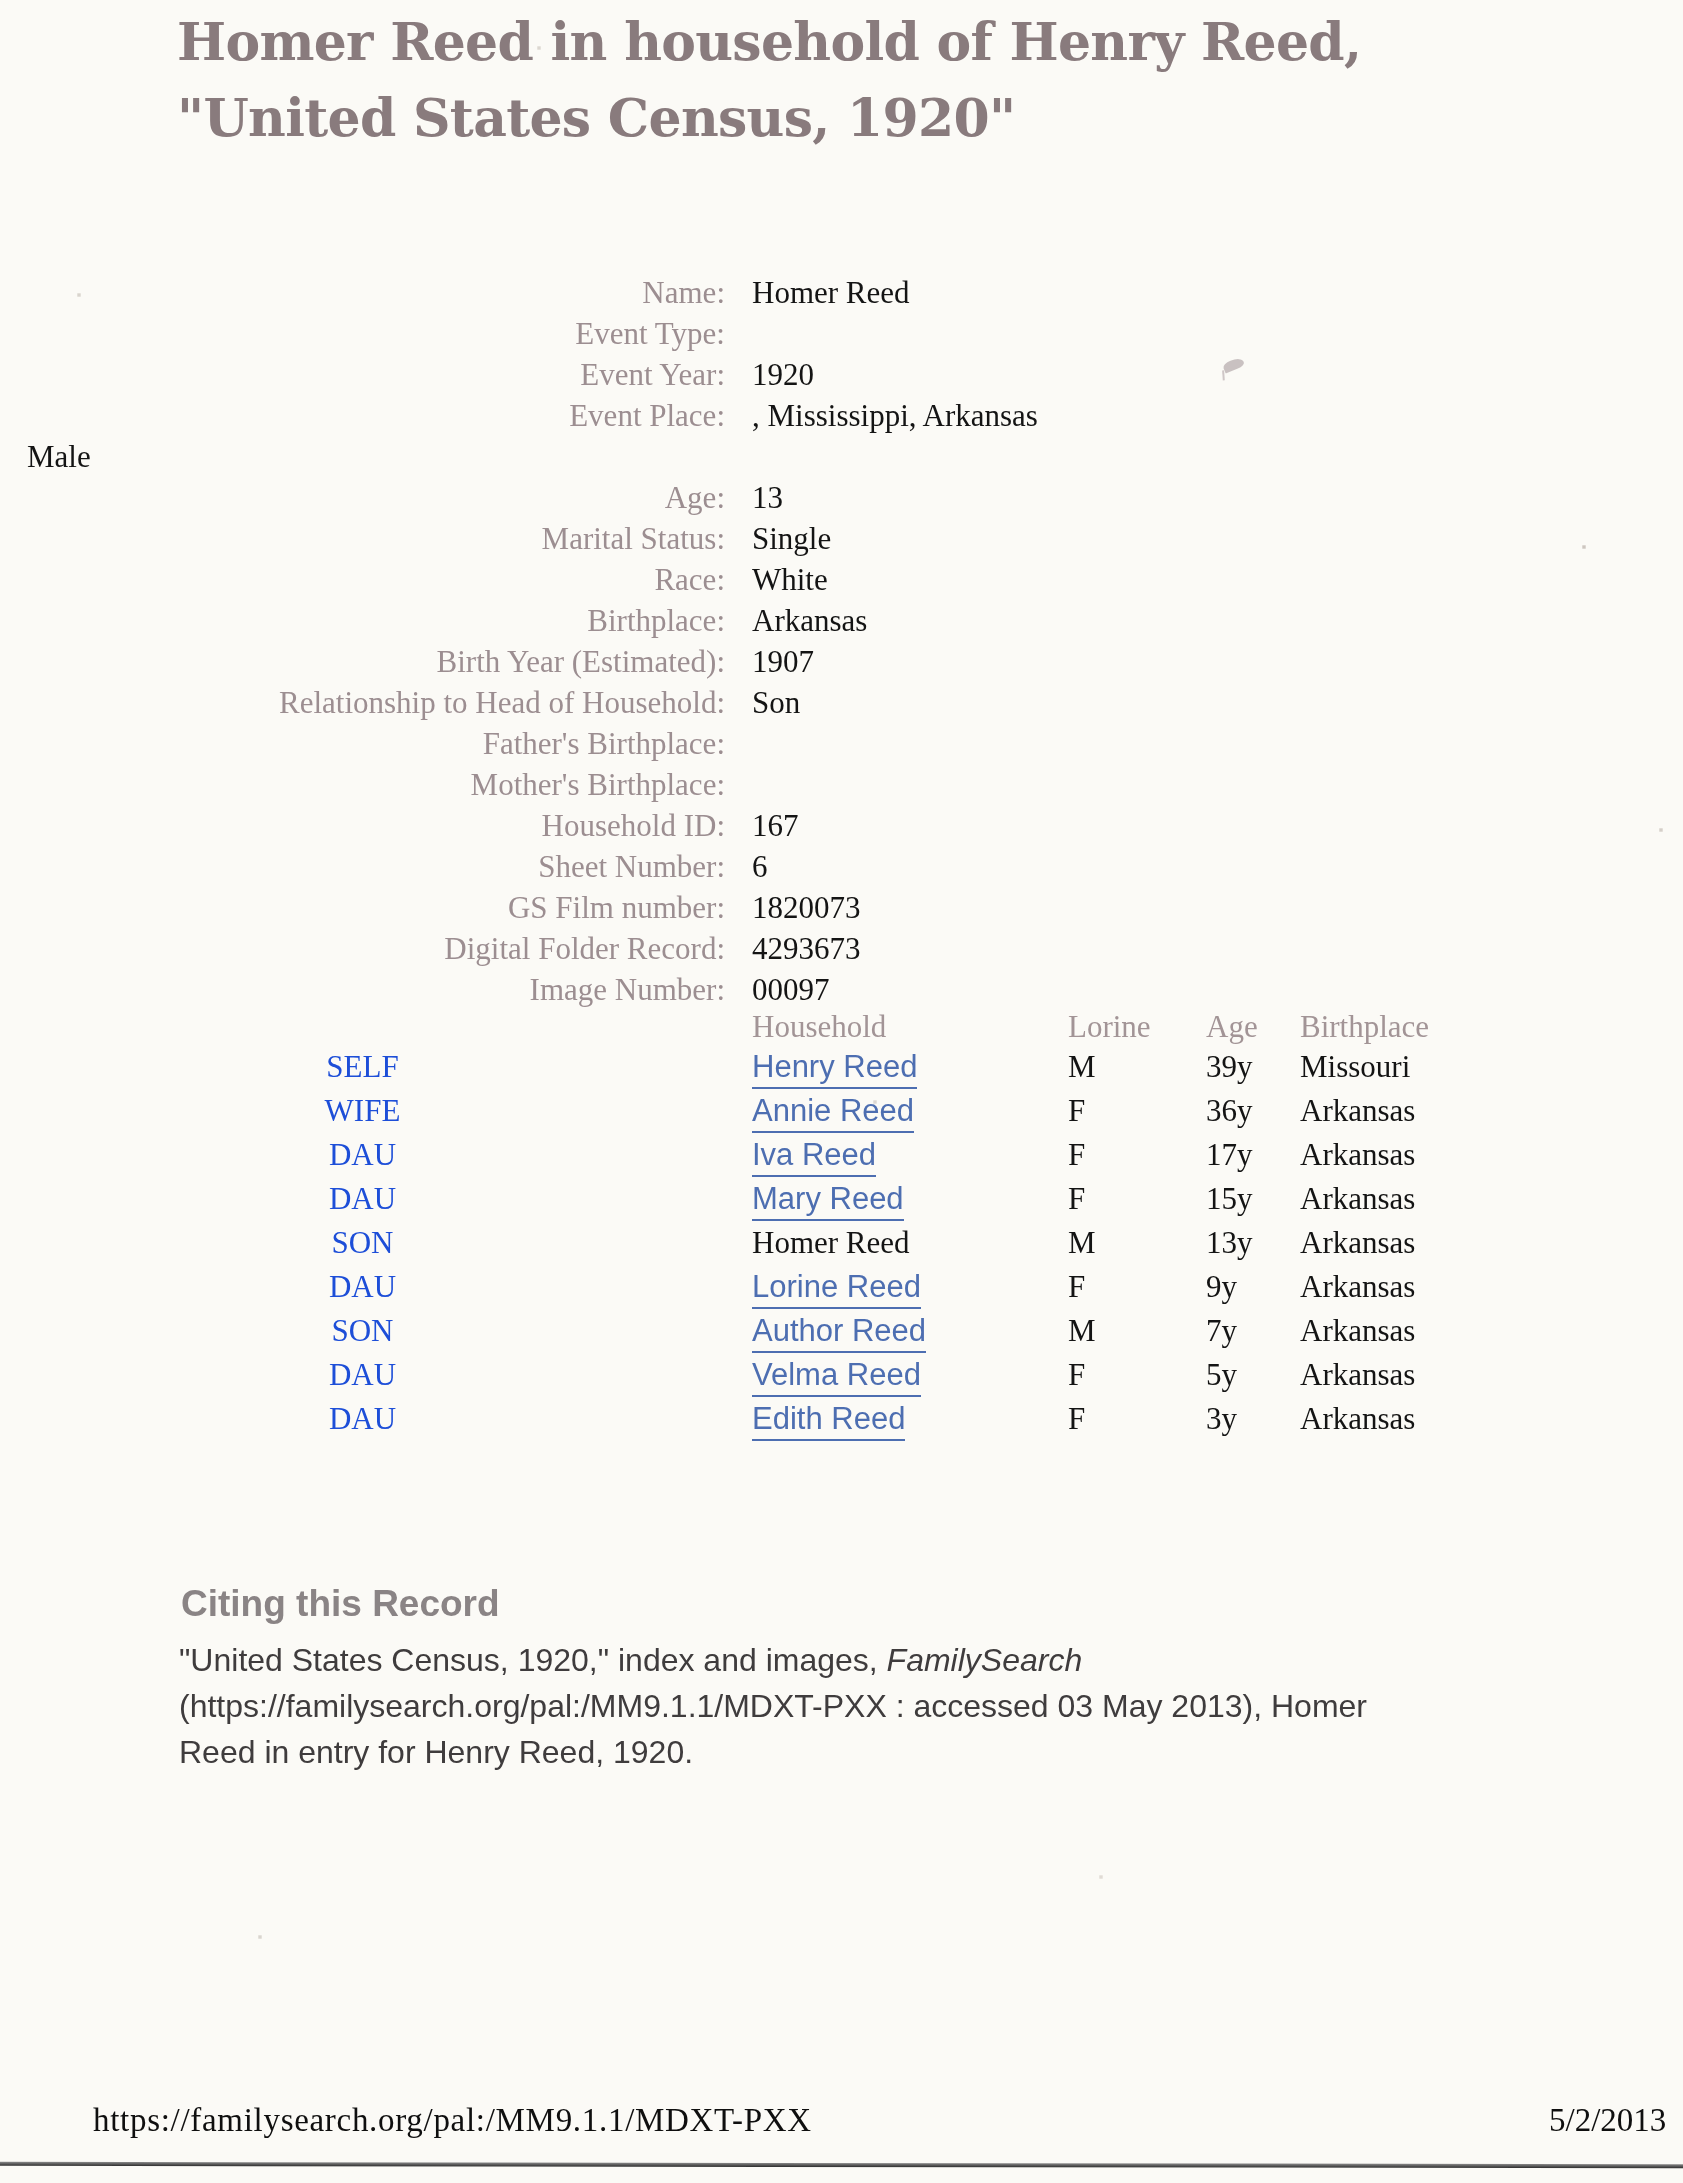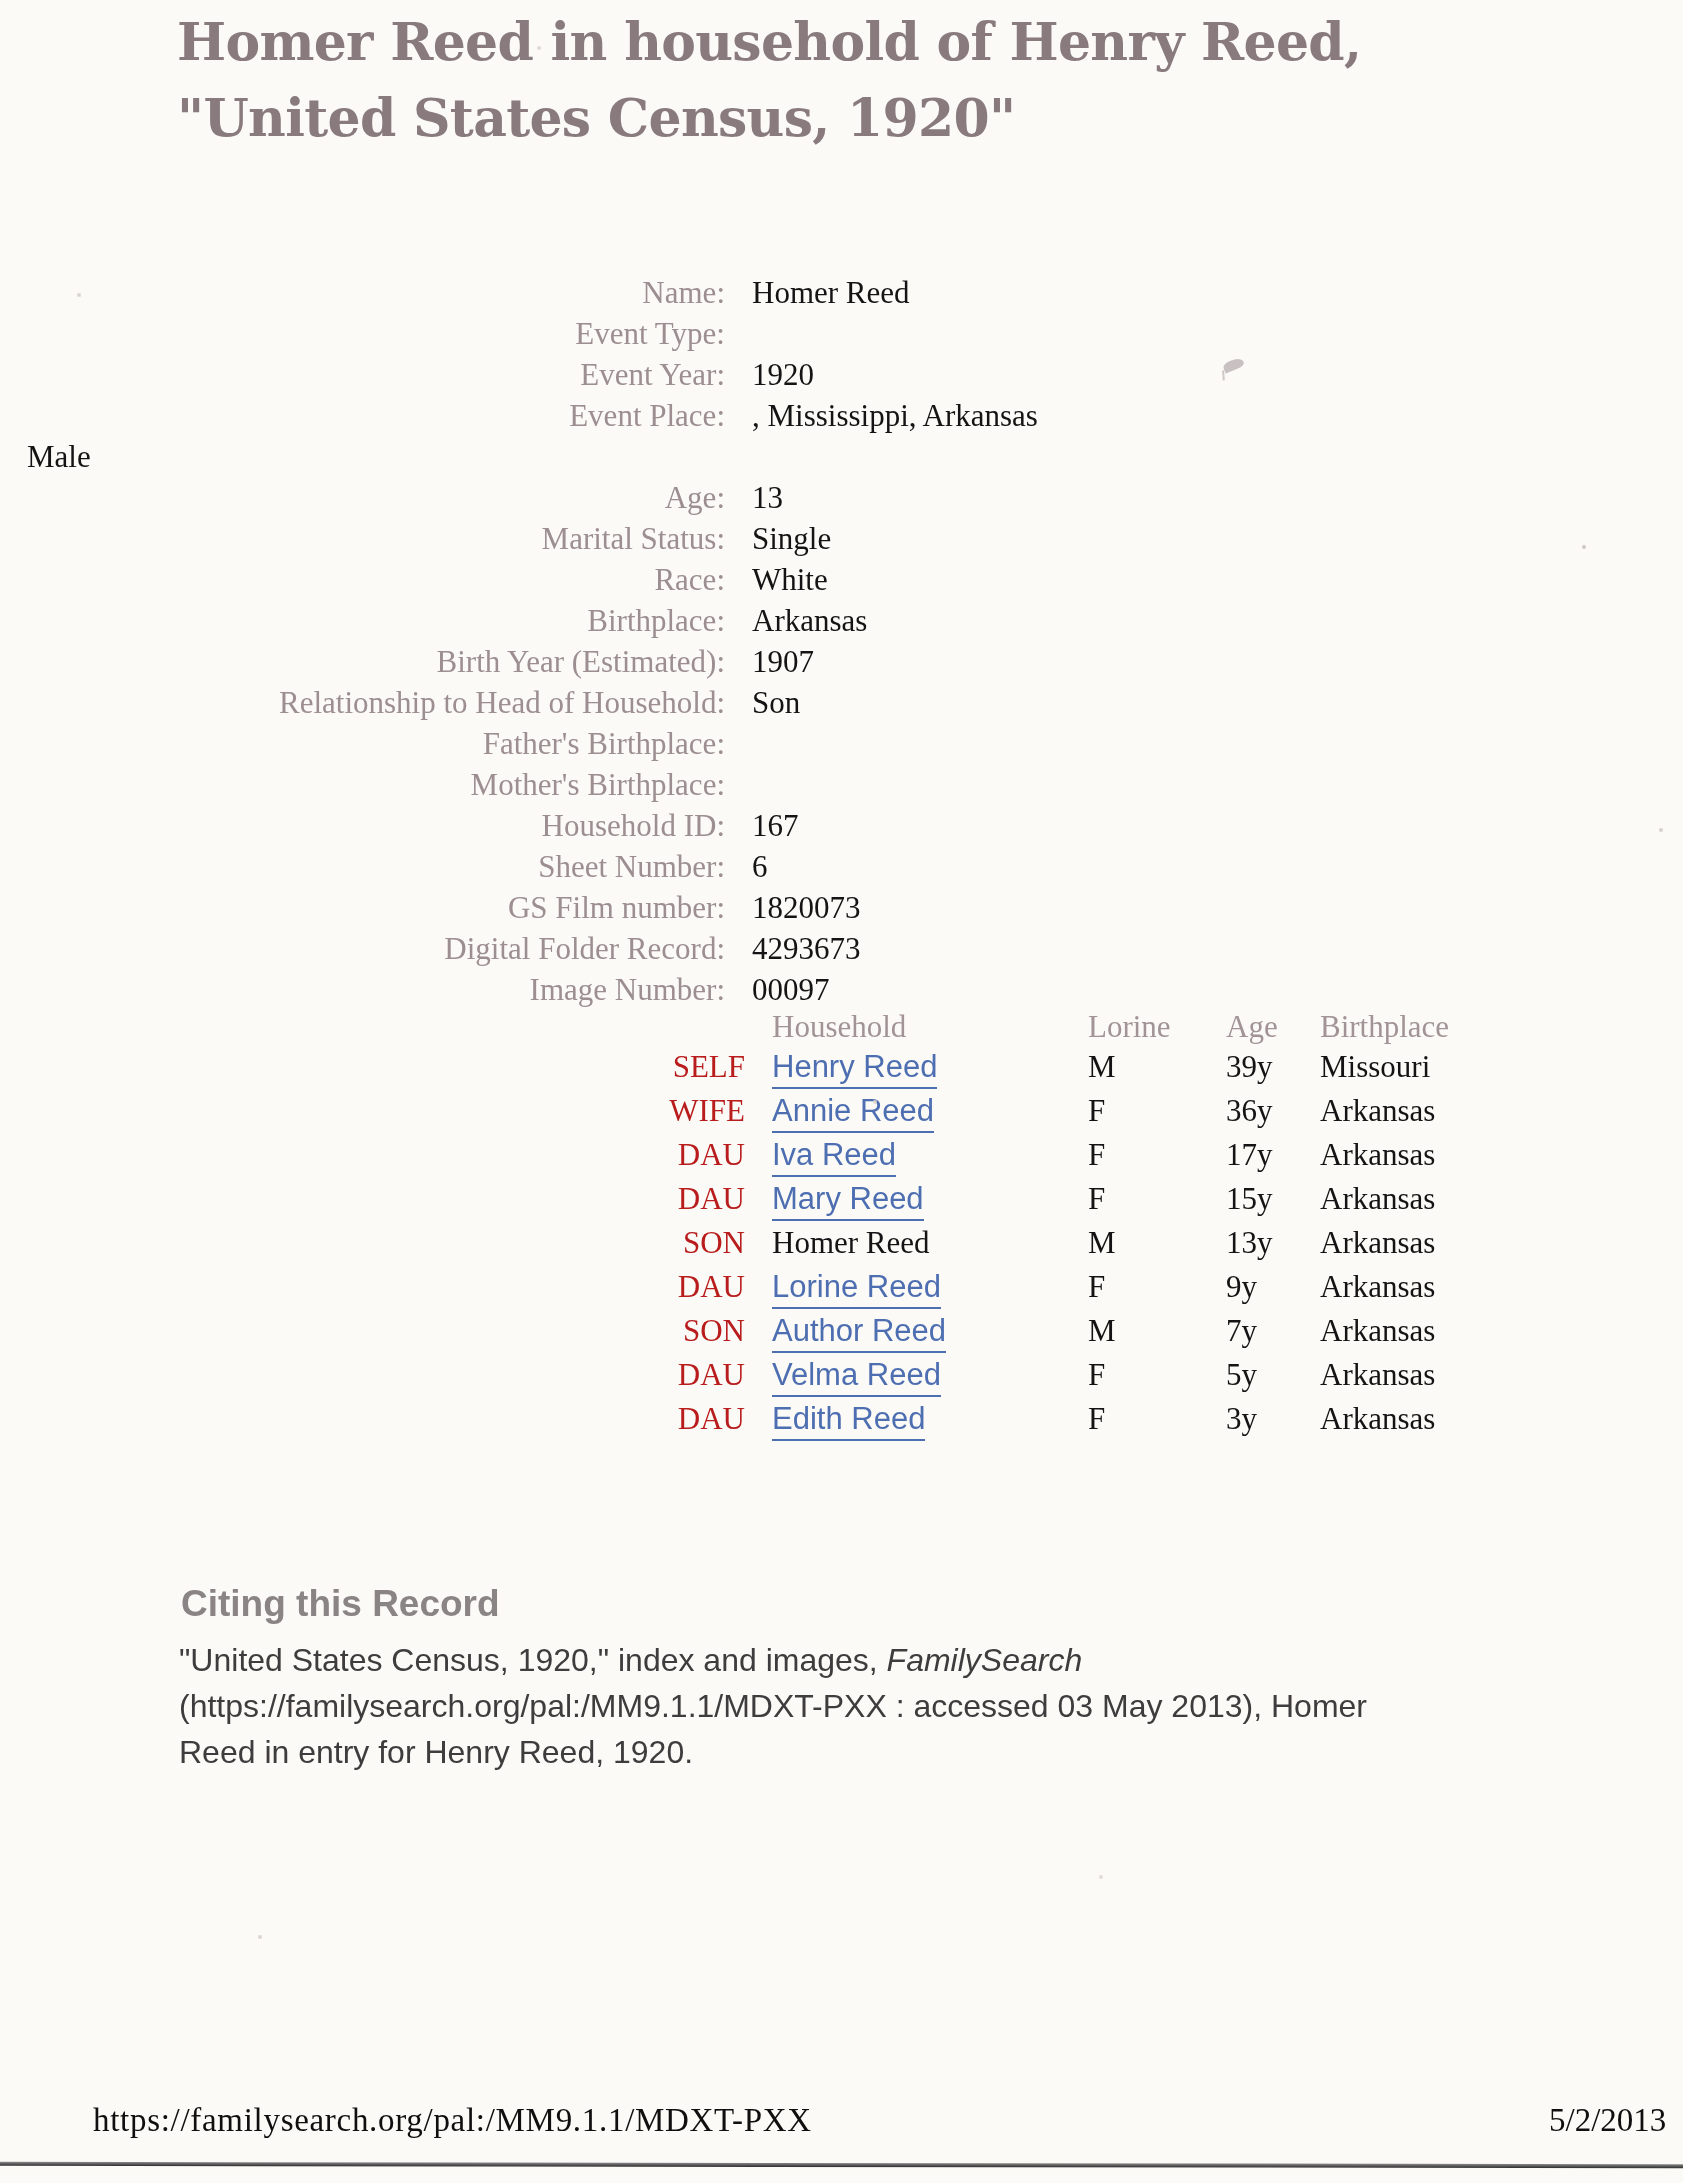--- a/index.html
+++ b/index.html
@@ -22,23 +22,23 @@
   }
 
   
   .fields { position: absolute; left: 0; top: 272px; width: 1626px; }
   .frow { display: flex; height: 41px; font-size: 31px; line-height: 41px; }
   .flabel { width: 725px; text-align: right; color: #9c8e91; }
   .fvalue { padding-left: 27px; color: #141414; white-space: pre; }
 
   
   .household { position: absolute; left: 0; top: 1008px; width: 1684px; }
-  .hrow { display: flex; height: 44px; font-size: 31px; line-height: 44px; margin-left: 20px; }
+  .hrow { display: flex; height: 44px; font-size: 31px; line-height: 44px; }
   .hrow.header { height: 37px; line-height: 37px; }
-  .hrole { width: 725px; text-align: right; color: #b91c1c; }
+  .hrole { width: 725px; text-align: center; color: #1d4ed8; }
   .hname { width: 316px; padding-left: 27px; }
   .hgender { width: 138px; color: #141414; }
   .hage { width: 94px; color: #141414; }
   .hbirth { flex: 1; color: #141414; }
   .hcol-head { color: #a29496; }
   .hrow.header .hname, .hrow.header .hgender,
   .hrow.header .hage, .hrow.header .hbirth { color: #a29496; }
   .plink {
     font-family: "Liberation Sans", sans-serif;
     font-size: 31px; line-height: normal;

